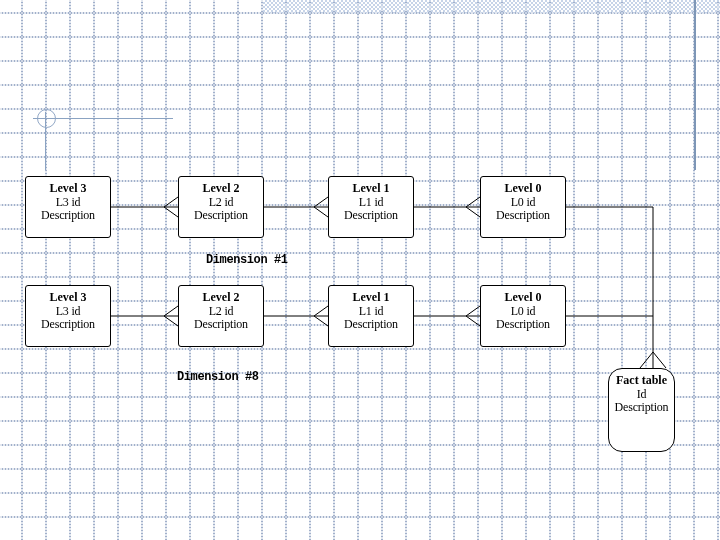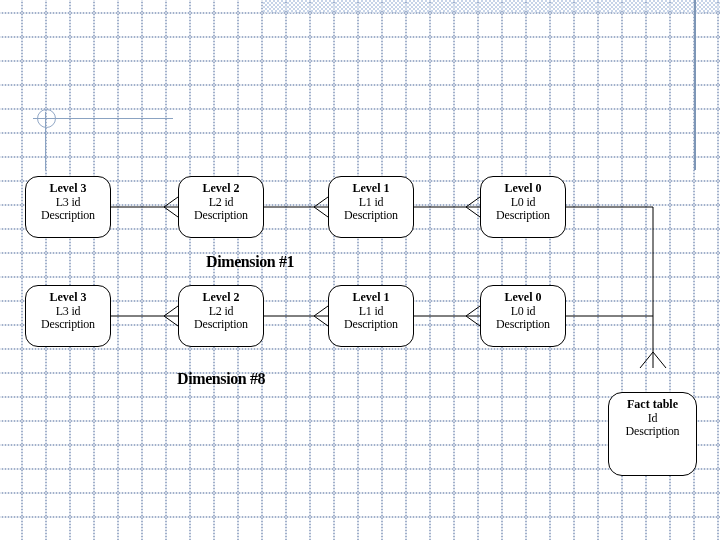--- a/index.html
+++ b/index.html
@@ -26,30 +26,30 @@
   .title-vline{position:absolute;left:45px;top:112px;width:1px;height:58px;background:#8ba3c2;}
   .title-circle{position:absolute;left:37px;top:109px;width:17px;height:17px;border:1.5px solid #93a9c7;border-radius:50%;background:transparent;}
   .page-title{
     position:absolute;left:54px;top:64px;width:620px;
     font-family:"Liberation Sans",sans-serif;font-size:38px;line-height:44px;
     color:#660066;letter-spacing:-1px;white-space:nowrap;
   }
   
   .ebox{
     position:absolute;width:86px;height:62px;box-sizing:border-box;
-    border:1px solid #000;border-radius:13px;background:#fff;
+    border:1px solid #000;border-radius:3px;background:#fff;
     text-align:center;font-family:"Liberation Serif",serif;color:#000;
     padding-top:4px;z-index:2;
   }
   .ebox .ename{font-size:12px;font-weight:bold;line-height:15px;display:block;}
   .ebox .efield{font-size:12px;line-height:13px;display:block;letter-spacing:-0.2px;}
-  .fact{width:89px;height:84px;border-radius:14px;margin-top:24px;}
+  .fact{width:67px;height:84px;border-radius:14px;}
   .dim-label{
-    position:absolute;font-family:Liberation Serif, serif;font-weight:bold;
-    font-size:16px;color:#000;letter-spacing:-0.4px;white-space:nowrap;z-index:2;
+    position:absolute;font-family:Liberation Mono, monospace;font-weight:bold;
+    font-size:12px;color:#000;letter-spacing:-0.4px;white-space:nowrap;z-index:2;
   }
   .connectors{position:absolute;left:0;top:0;width:720px;height:540px;z-index:1;}
 </style>
 </head>
 <body>
 
 <div class="slide">
 
   <div class="hatch-band"></div>
   <div class="right-vline"></div>

